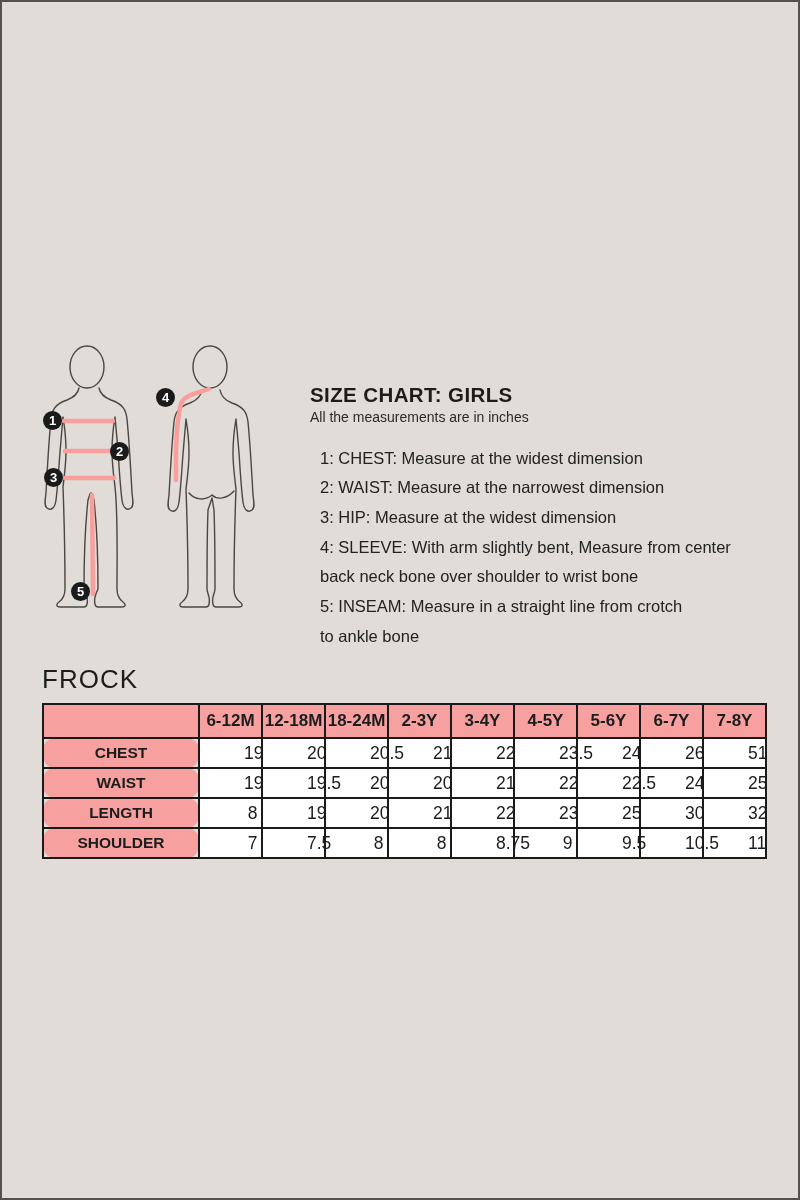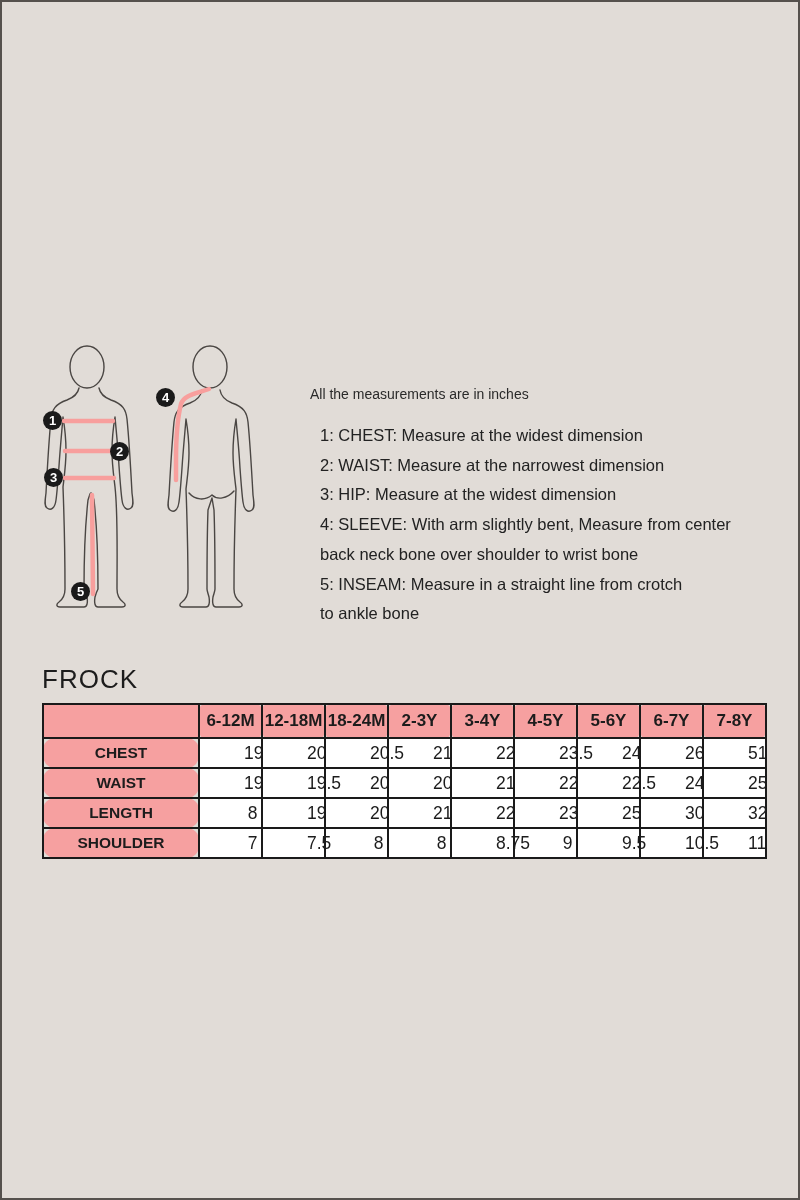--- a/index.html
+++ b/index.html
@@ -59,21 +59,21 @@
   .size-table th, .size-table td {
     border:2px solid #1A1A1A;
     text-align:center; vertical-align:middle;
     padding:0;
   }
   .size-table thead tr { height:34px; }
   .size-table tbody tr { height:30px; }
   .size-table .corner, .size-table .col-head, .size-table .row-head {
     background:#F6A0A0;
   }
-  .size-table .col-head { font-size:17px; font-weight:bold;border-radius:6px; }
+  .size-table .col-head { font-size:17px; font-weight:bold; }
   .size-table .row-head { font-size:15.5px; font-weight:bold;border-radius:12px; }
   .size-table td { background:#FFFFFF; font-size:17.5px; font-weight:normal;padding-left:44px; }
   .size-table col.label-col { width:156px; }
   .size-table col.size-col  { width:63px; }
 </style>
 </head>
 <body>
 
 <div class="page">
 
@@ -171,20 +171,21 @@
     </g>
   </svg>
 
   <div class="marker marker-1">1</div>
   <div class="marker marker-2">2</div>
   <div class="marker marker-3">3</div>
   <div class="marker marker-4">4</div>
   <div class="marker marker-5">5</div>
 
   <div class="info">
+    <h1 class="info-title">SIZE CHART: GIRLS</h1>
     <p class="info-subtitle">All the measurements are in inches</p>
     <div class="instructions">
       <p>1: CHEST: Measure at the widest dimension</p>
       <p>2: WAIST: Measure at the narrowest dimension</p>
       <p>3: HIP: Measure at the widest dimension</p>
       <p>4: SLEEVE: With arm slightly bent, Measure from center</p>
       <p>back neck bone over shoulder to wrist bone</p>
       <p>5: INSEAM: Measure in a straight line from crotch</p>
       <p>to ankle bone</p>
     </div>

